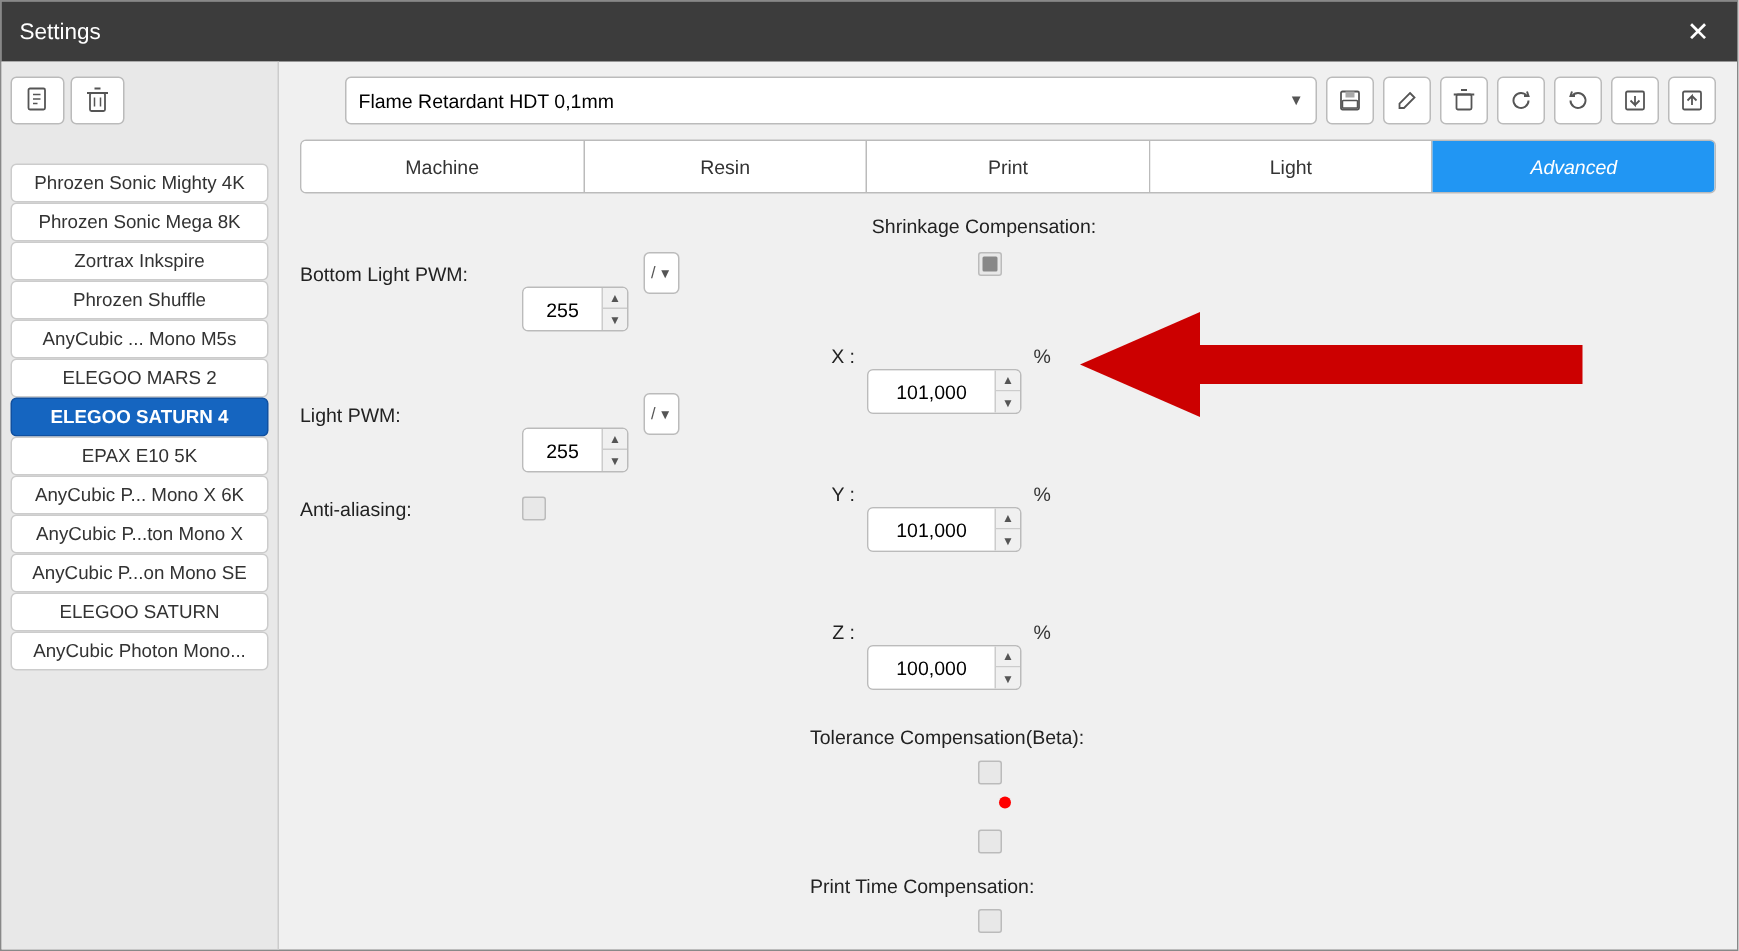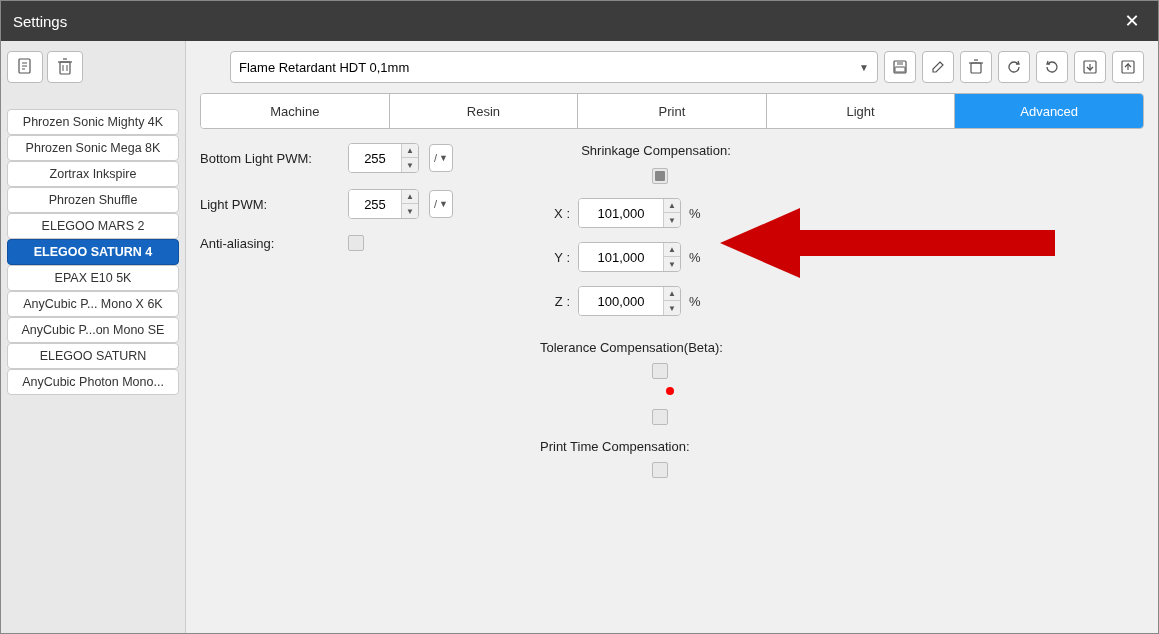--- a/index.html
+++ b/index.html
@@ -164,21 +164,21 @@
       height: 34px;
       display: flex;
       align-items: center;
       justify-content: center;
       cursor: pointer;
       font-size: 13px;
       color: #333;
       border-right: 1px solid #bbb;
       background: #fff;
     }
-    .tab:last-child { border-right: none; }
+    .tab:last-child { border-right: none; font-style: italic; }
     .tab.active {
       background: #2196f3;
       color: #fff;
       font-weight: 500;
     }
     
     .settings-panel {
       display: flex;
       gap: 40px;
       flex: 1;
@@ -205,20 +205,21 @@
       color: #222;
       min-width: 140px;
     }
     .num-input-group {
       display: flex;
       align-items: flex-start;
       border: 1px solid #bbb;
       border-radius: 4px;
       overflow: hidden;
       background: #fff;
+      margin-top: 48px;
     }
     .num-input {
       width: 52px;
       height: 28px;
       border: none;
       outline: none;
       padding: 0 4px;
       font-size: 13px;
       text-align: center;
       background: #fff;
@@ -358,24 +359,26 @@
             <line x1="10" y1="7" x2="10" y2="13" stroke="#555" stroke-width="1"></line>
           </svg>
         </div>
       </div>
 
       <div id="sidebar-items-container">
           <div class="sidebar-item">Phrozen Sonic Mighty 4K</div>
           <div class="sidebar-item">Phrozen Sonic Mega 8K</div>
           <div class="sidebar-item">Zortrax Inkspire</div>
           <div class="sidebar-item">Phrozen Shuffle</div>
+          <div class="sidebar-item">AnyCubic ... Mono M5s</div>
           <div class="sidebar-item">ELEGOO MARS 2</div>
           <div class="sidebar-item active">ELEGOO SATURN 4</div>
           <div class="sidebar-item">EPAX E10 5K</div>
           <div class="sidebar-item">AnyCubic P... Mono X 6K</div>
+          <div class="sidebar-item">AnyCubic P...ton Mono X</div>
           <div class="sidebar-item">AnyCubic P...on Mono SE</div>
           <div class="sidebar-item">ELEGOO SATURN</div>
           <div class="sidebar-item">AnyCubic Photon Mono...</div>
         </div>
     </div>
 
     <div class="main-content">
 
       <div class="top-bar">
         <div class="profile-dropdown">

